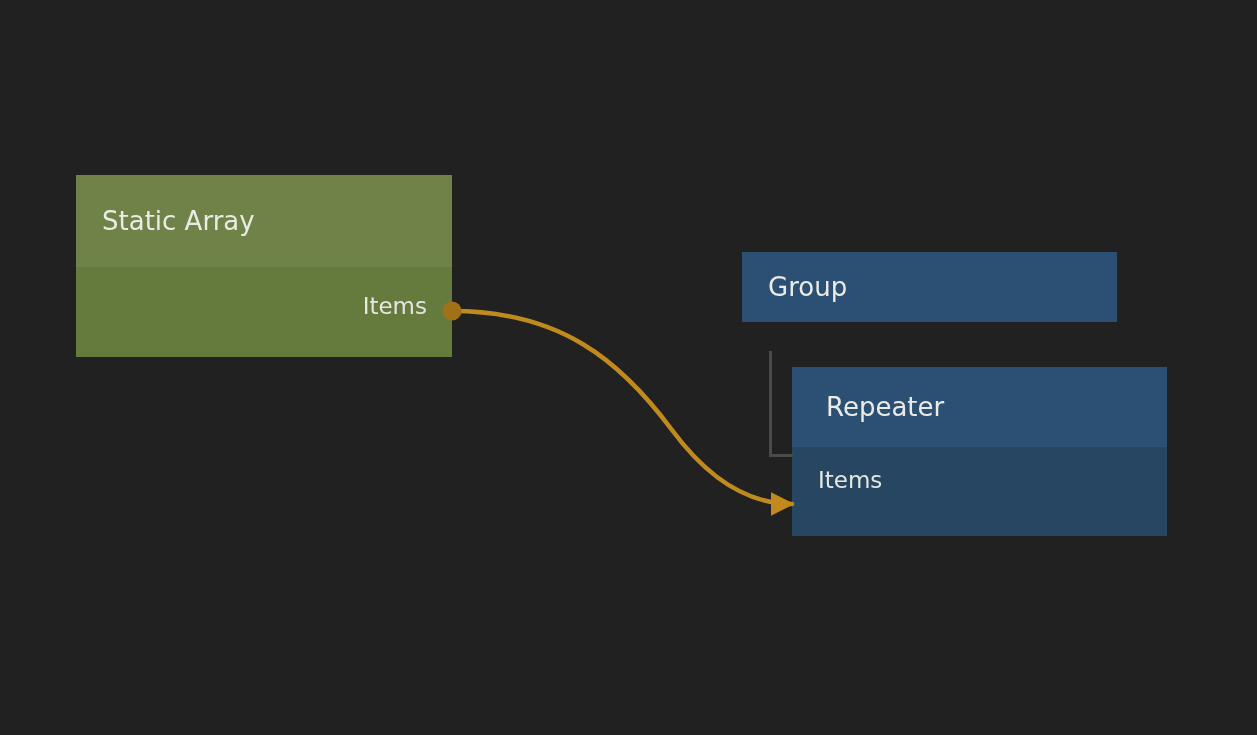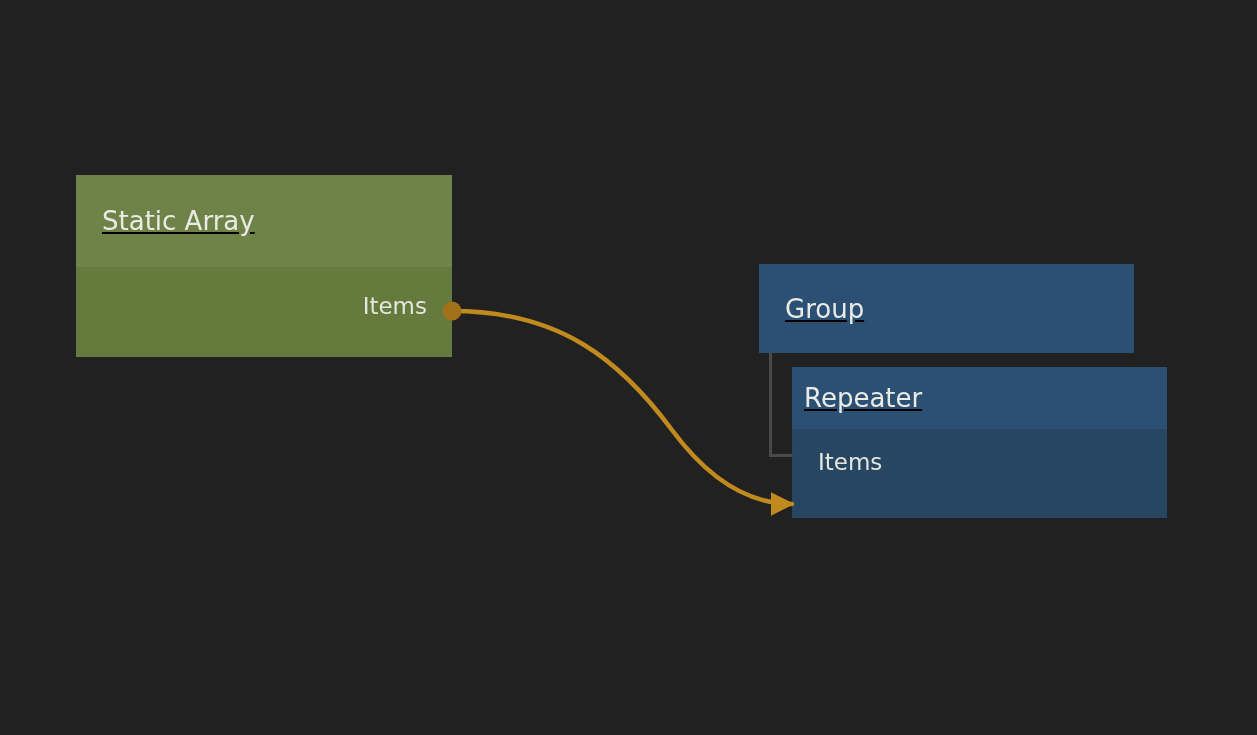--- a/index.html
+++ b/index.html
@@ -16,21 +16,20 @@
     font-family: "DejaVu Sans", "Liberation Sans", sans-serif;
   }
   .node {
     position: absolute;
     box-sizing: border-box;
   }
   .node-header {
     box-sizing: border-box;
     display: flex;
     align-items: center;
-    text-decoration: underline;
   }
   .node-title {
     color: #ebebe6;
     font-weight: 400;
     white-space: nowrap;
   }
   .node-body {
     box-sizing: border-box;
     position: relative;
   }
@@ -68,45 +67,44 @@
     top: 26px;
     right: 0;
     padding-right: 25px;
     justify-content: flex-end;
   }
   #node-static-array .port-label { font-size: 23px; }
 
   
   #node-group {
     left: 742px;
-    top: 264px;
+    top: 252px;
     width: 375px;
-    height: 89px;
-    margin-left: 17px;
+    height: 70px;
   }
   #node-group .node-header {
     width: 100%;
     height: 100%;
     background: #2b5074;
     padding-left: 26px;
   }
   #node-group .node-title { font-size: 26px; }
 
   
   #node-repeater {
     left: 792px;
     top: 367px;
     width: 375px;
     height: 177px;
   }
   #node-repeater .node-header {
     width: 100%;
-    height: 62px;
+    height: 80px;
     background: #2b5074;
-    padding-left: 12px;
+    padding-left: 34px;
   }
   #node-repeater .node-title { font-size: 26px; }
   #node-repeater .node-body {
     width: 100%;
     height: 89px;
     background: #274661;
   }
   #node-repeater .port-row {
     position: absolute;
     top: 20px;

